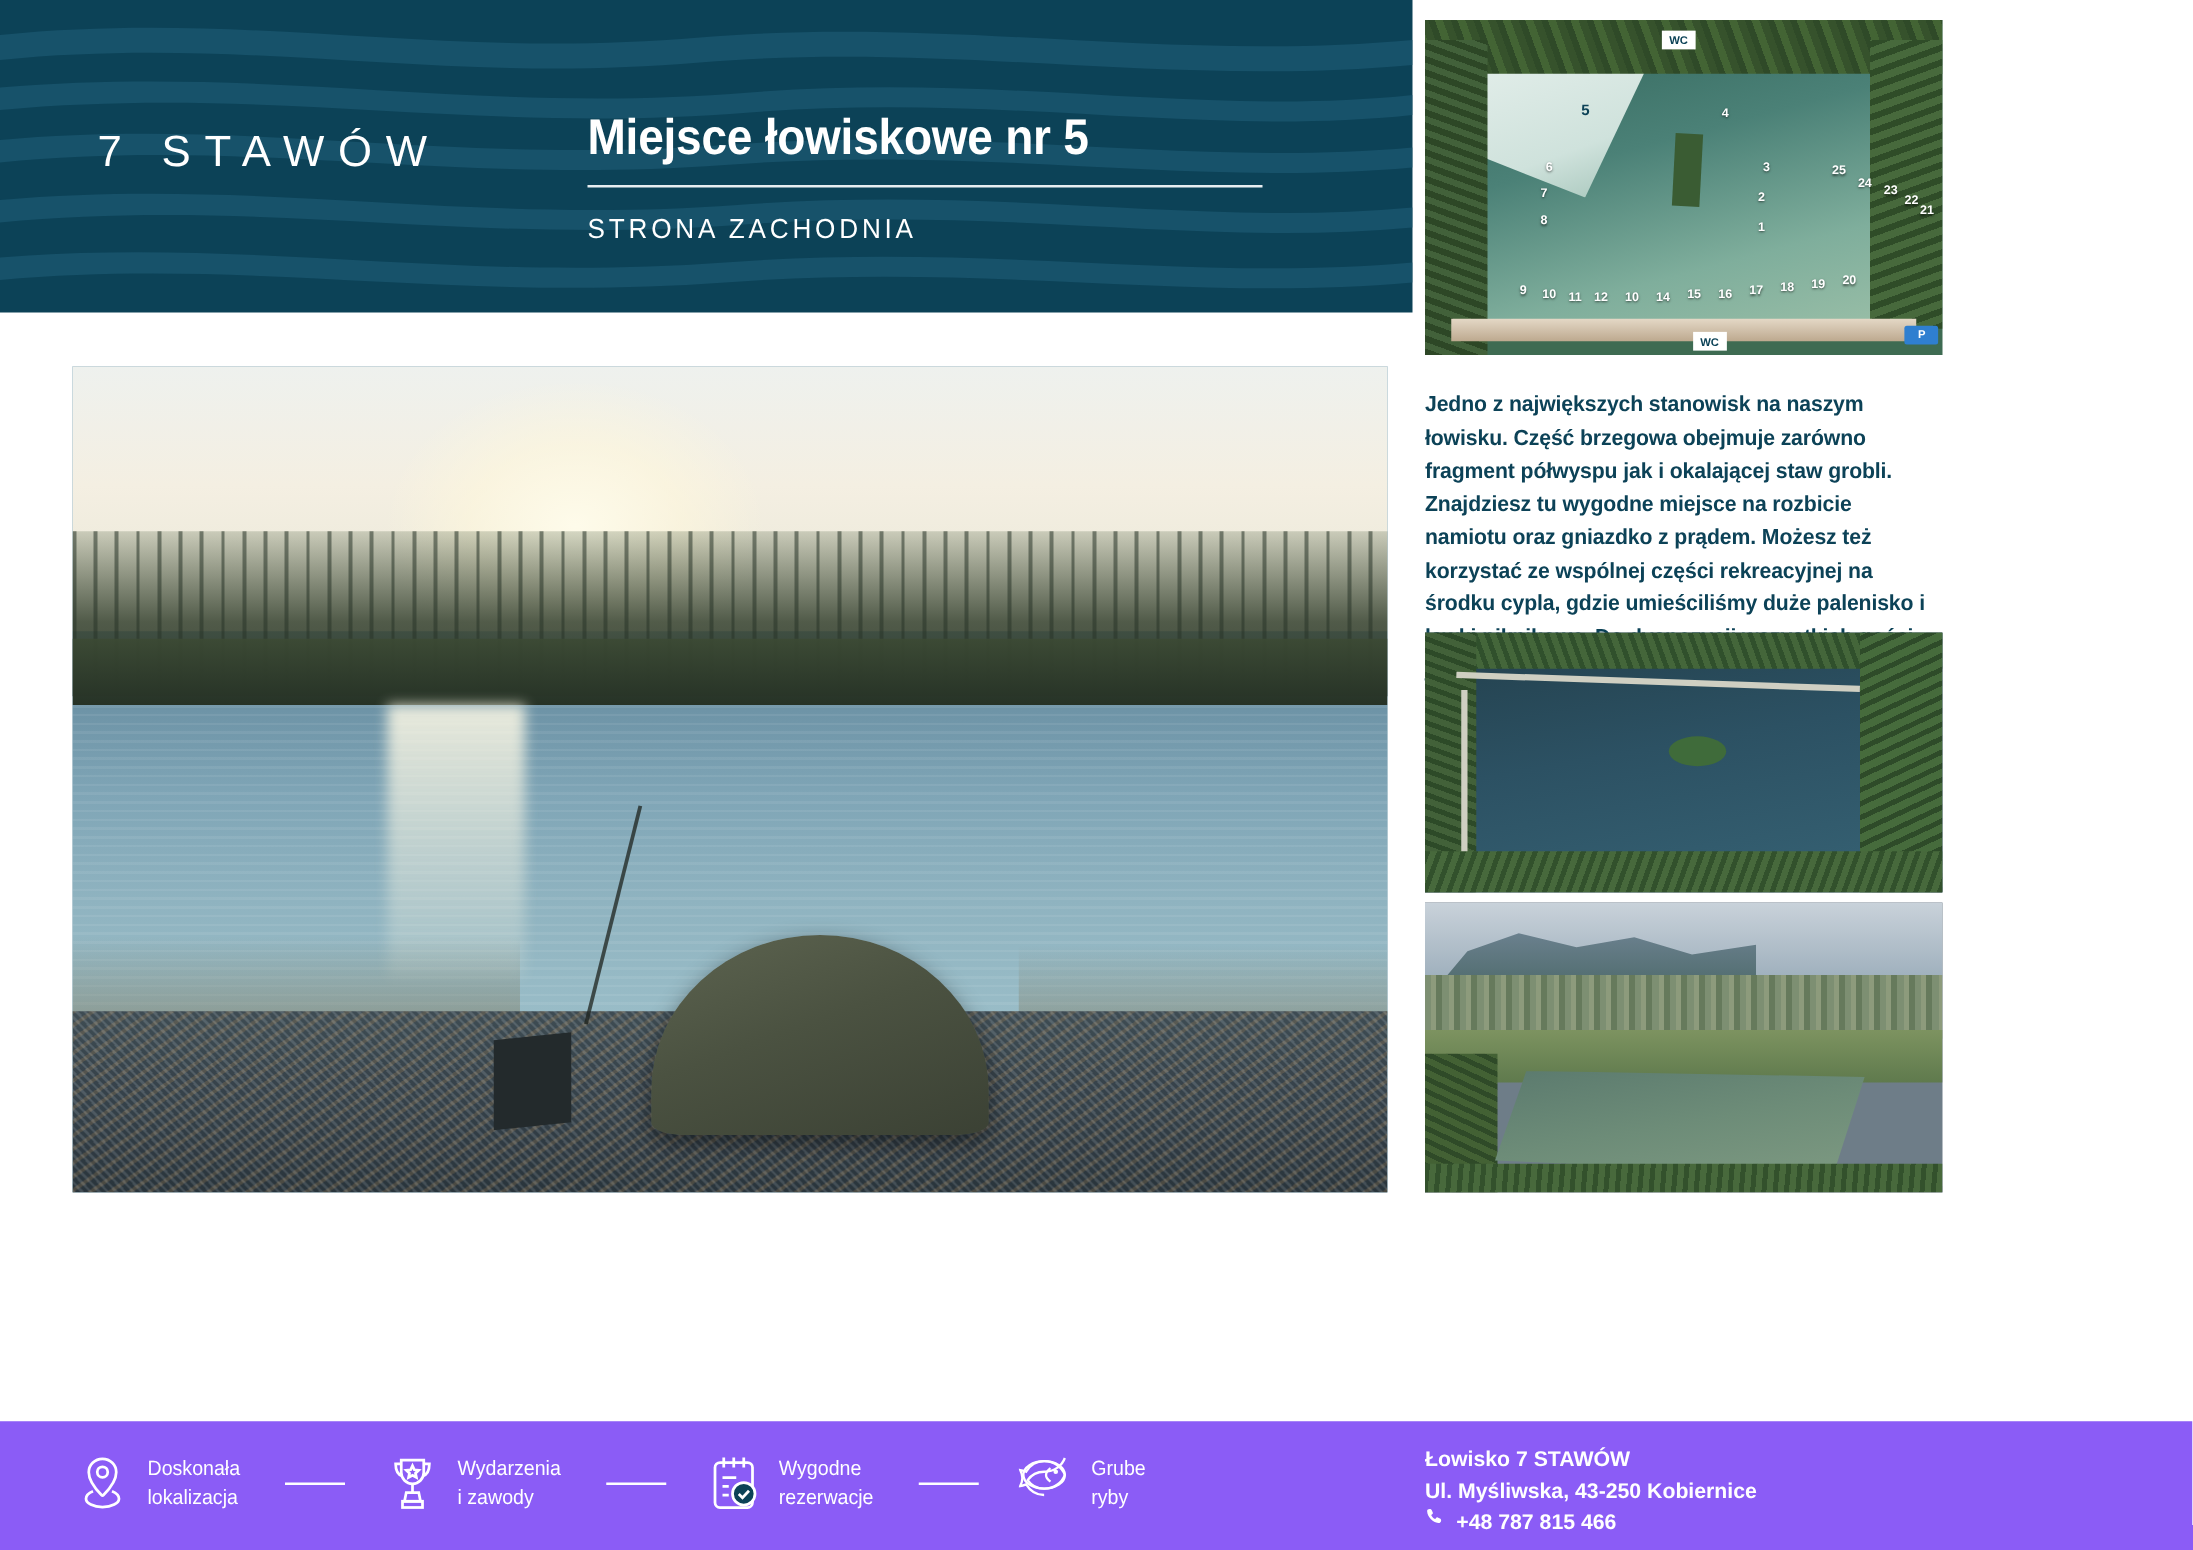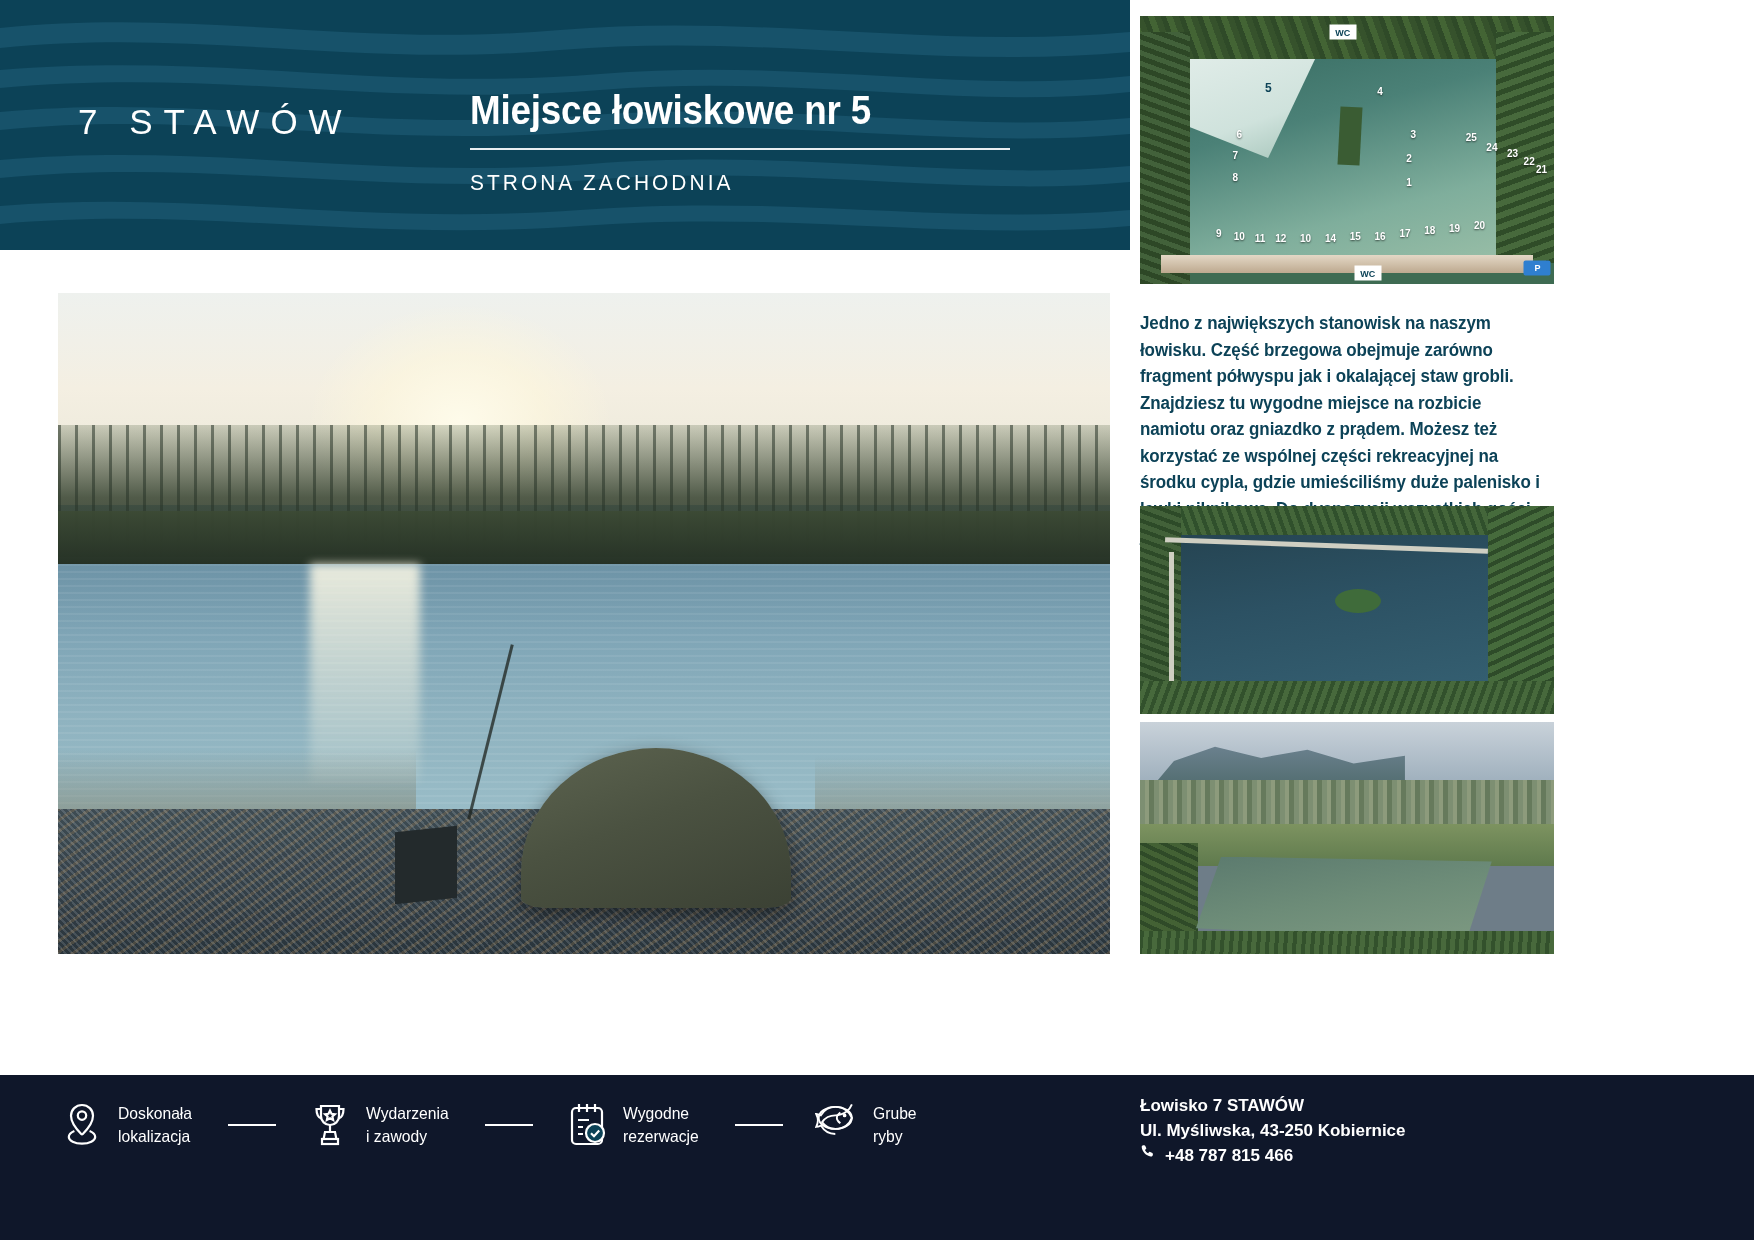--- a/index.html
+++ b/index.html
@@ -207,22 +207,22 @@
   .a2-pond { position:absolute; left:12%; top:58%; width:76%; height:36%;
     background: linear-gradient(170deg,#5b7a6e 0%, #6d8c78 50%, #7e9a82 100%);
     clip-path: polygon(10% 0%, 96% 6%, 88% 100%, 2% 86%); }
   .a2-trees-l { position:absolute; left:0; top:52%; width:14%; height:48%;
     background: repeating-linear-gradient(25deg,#2f4a28 0 4px,#436134 4px 9px); }
   .a2-trees-b { position:absolute; left:0; bottom:0; width:100%; height:10%;
     background: repeating-linear-gradient(95deg,#33512c 0 4px,#48693c 4px 9px); }
 
   
   .footer {
-    position:absolute; left:0; bottom:0; width: 1754px; height: 165px;
-    background:#0f172a; color:#ffffff;
+    position:absolute; left:0; bottom:0; width: 1754px; height: 103px;
+    background:#8b5cf6; color:#ffffff;
   }
   .features {
     position:absolute; left: 60px; top: 26px; display:flex; align-items:center;
     gap: 0px;
   }
   .feature { display:flex; align-items:center; gap: 14px; }
   .feature .ficon { width: 44px; height: 48px; flex: 0 0 auto; }
   .feature .flabel {
     font-size: 16.5px; line-height: 23px; color:#ffffff; font-weight: 400;
     white-space: pre-line; font-family:"Liberation Sans", sans-serif;

